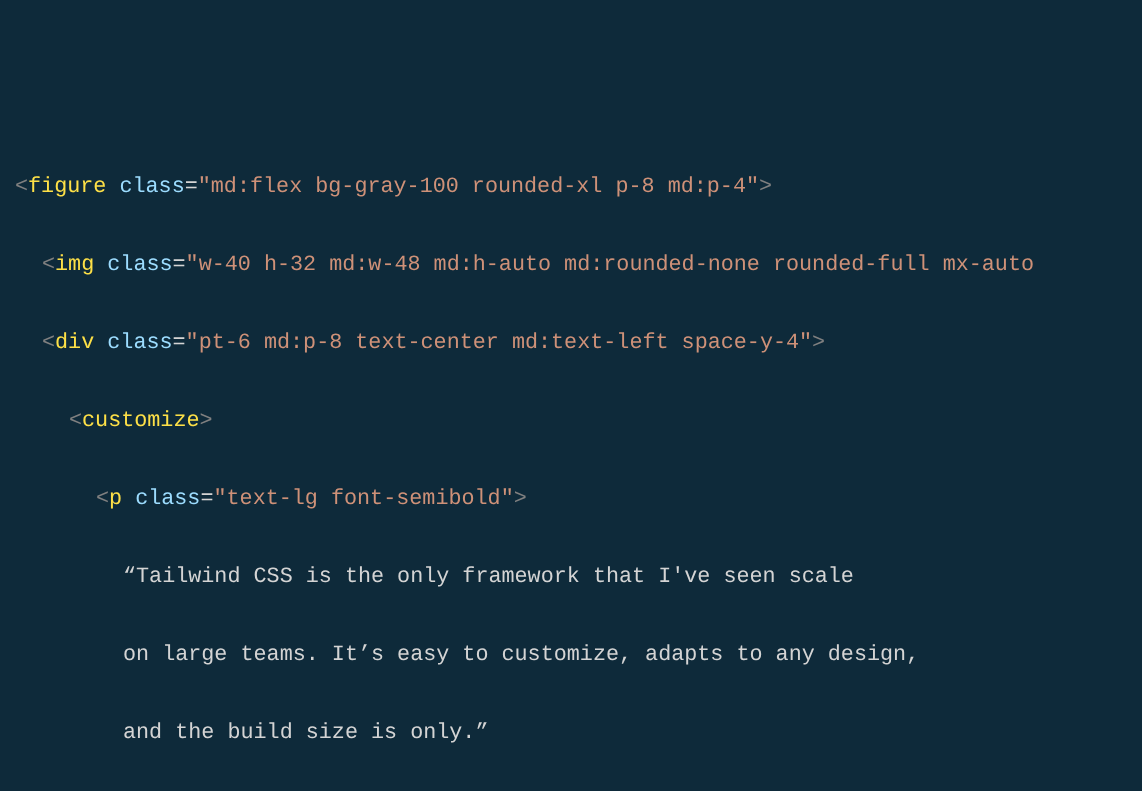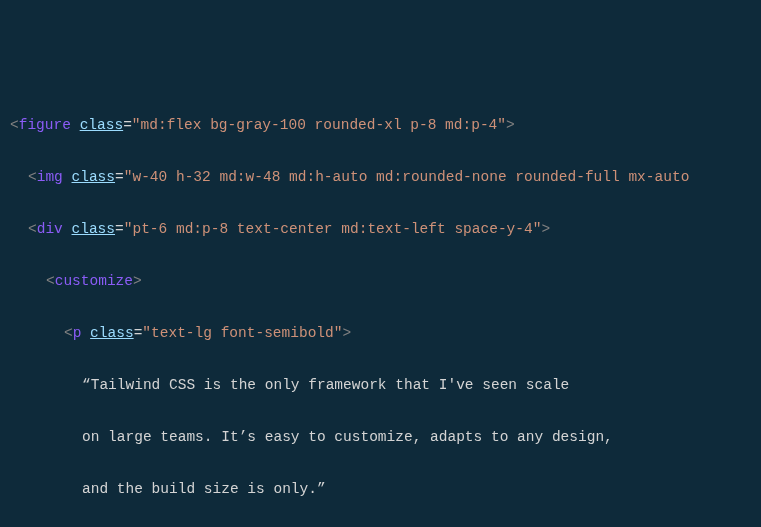--- a/index.html
+++ b/index.html
@@ -8,22 +8,22 @@
       font-family: 'Consolas', 'Monaco', 'Courier New', monospace;
       font-size: 14.5px;
       line-height: 26px;
       padding: 8px 10px;
       color: #d4d4d4;
       white-space: pre;
       overflow-x: hidden;
     }
     .line { display: block; }
     .bracket { color: #808080; }
-    .tag { color: #8b5cf6; }
-    .attr-name { color: #9cdcfe; text-decoration: underline; }
+    .tag { color: #fde047; }
+    .attr-name { color: #9cdcfe; }
     .eq { color: #d4d4d4; }
     .string { color: #ce9178; }
     .text { color: #d4d4d4; text-align: center; }
     .i1 { padding-left: 18px; }
     .i2 { padding-left: 36px; }
     .i3 { padding-left: 54px; }
     .i4 { padding-left: 72px; }
   </style>
 </head>
 <body>

